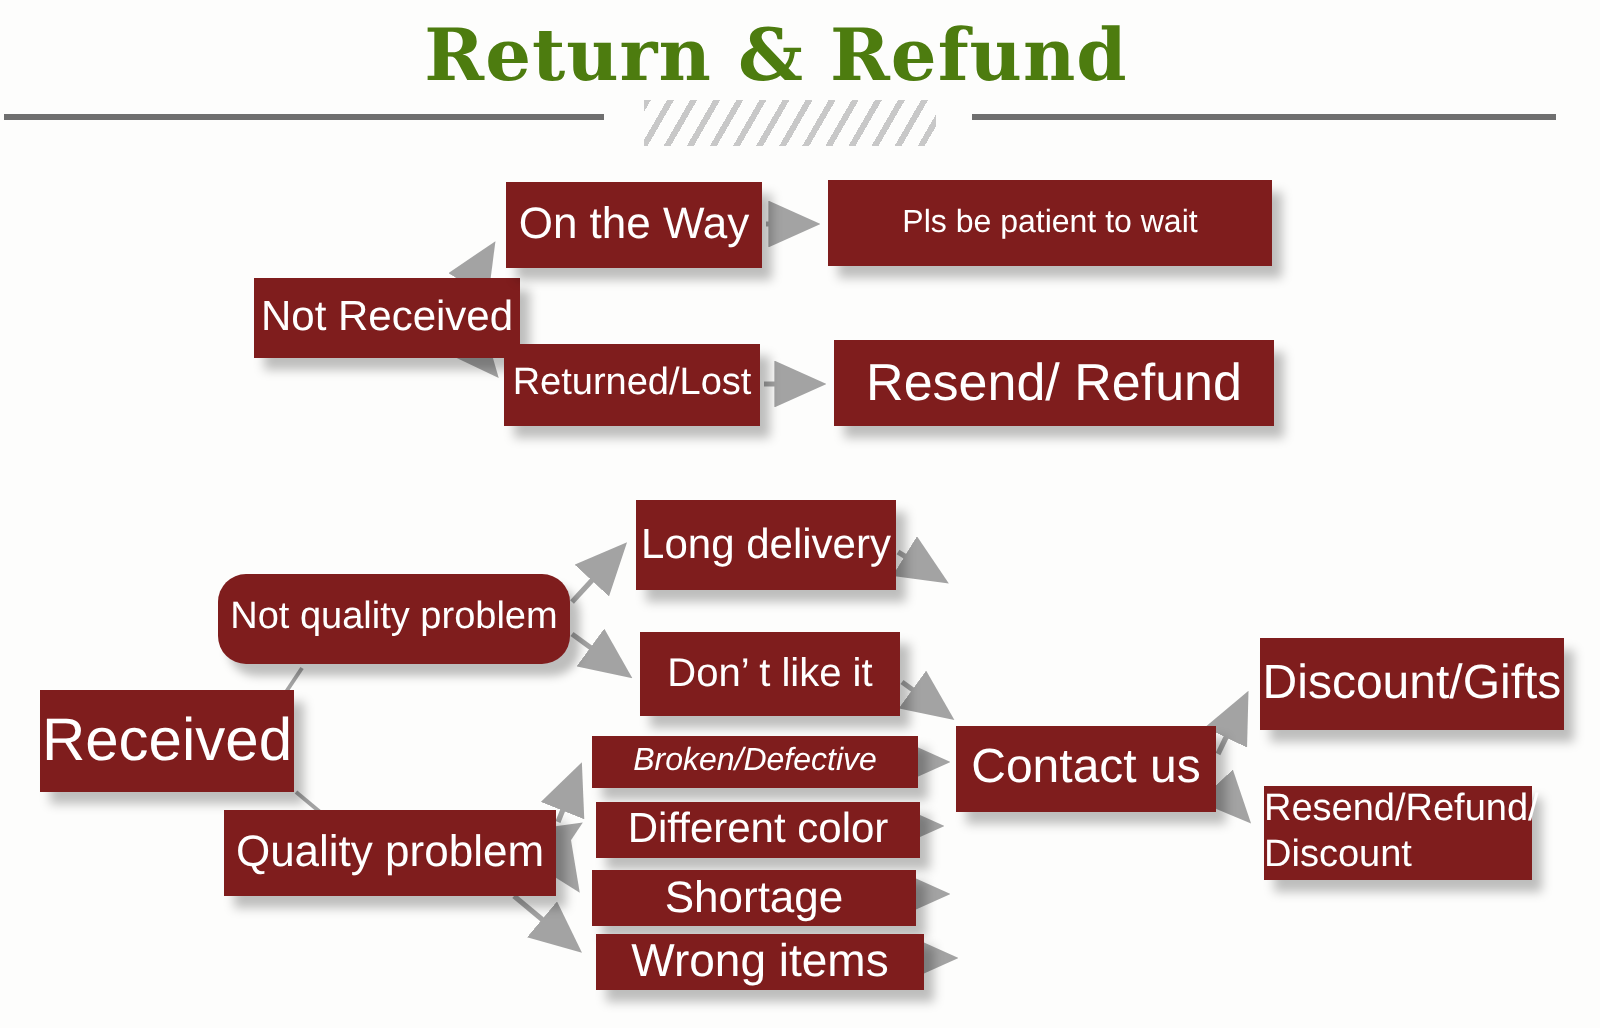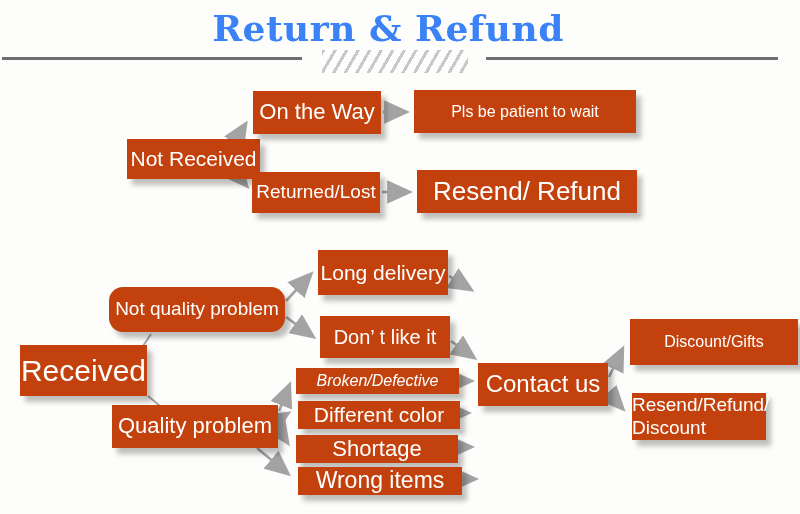--- a/index.html
+++ b/index.html
@@ -3,31 +3,31 @@
 <meta charset="utf-8">
 <style>
   html,body{margin:0;padding:0;}
   .stage{
     position:relative;width:800px;height:514px;background:#fdfdfc;
     font-family:"Liberation Sans",sans-serif;overflow:hidden;
   }
   .title{
     position:absolute;top:7px;left:0;width:776px;text-align:center;
     font-family:"DejaVu Serif",serif;font-weight:700;font-size:36px;
-    color:#3b82f6;letter-spacing:0.5px;
+    color:#4d7c0f;letter-spacing:0.5px;
   }
   .rule{position:absolute;top:57px;height:3px;background:#6f6f6f;}
   .rule.left{left:2px;width:300px;}
   .rule.right{left:486px;width:292px;}
   .hatch{
     position:absolute;left:322px;top:50px;width:146px;height:23px;
     background:repeating-linear-gradient(120deg,#c8c8c8 0 3px,transparent 3px 10px);
   }
   .node{
-    position:absolute;background:#c2410c;color:#ffffff;
+    position:absolute;background:#7f1d1d;color:#ffffff;
     display:flex;align-items:center;justify-content:center;
     box-shadow:5px 6px 5px rgba(0,0,0,0.25);
     white-space:nowrap;line-height:1.1;
   }
   .node.two-line{
     flex-direction:column;align-items:flex-start;justify-content:center;
     line-height:1.18;
   }
   .connectors{position:absolute;left:0;top:0;width:800px;height:514px;pointer-events:none;}
 </style>
@@ -99,20 +99,20 @@
   <div class="node" style="left:296px;top:368px;width:163px;height:26px;font-size:16px;font-style:italic;">Broken/Defective</div>
 
   <div class="node" style="left:298px;top:401px;width:162px;height:28px;font-size:21px;">Different color</div>
 
   <div class="node" style="left:296px;top:435px;width:162px;height:28px;font-size:22px;">Shortage</div>
 
   <div class="node" style="left:298px;top:467px;width:164px;height:28px;font-size:23px;">Wrong items</div>
 
   <div class="node" style="left:478px;top:363px;width:130px;height:43px;font-size:24px;">Contact us</div>
 
-  <div class="node" style="left:630px;top:319px;width:168px;height:46px;font-size:16px;">Discount/Gifts</div>
+  <div class="node" style="left:630px;top:319px;width:152px;height:46px;font-size:24px;">Discount/Gifts</div>
 
   <div class="node two-line" style="left:632px;top:393px;width:134px;height:47px;font-size:19px;">
     <span>Resend/Refund/</span>
     <span>Discount</span>
   </div>
 
 </div>
 
 </body></html>

